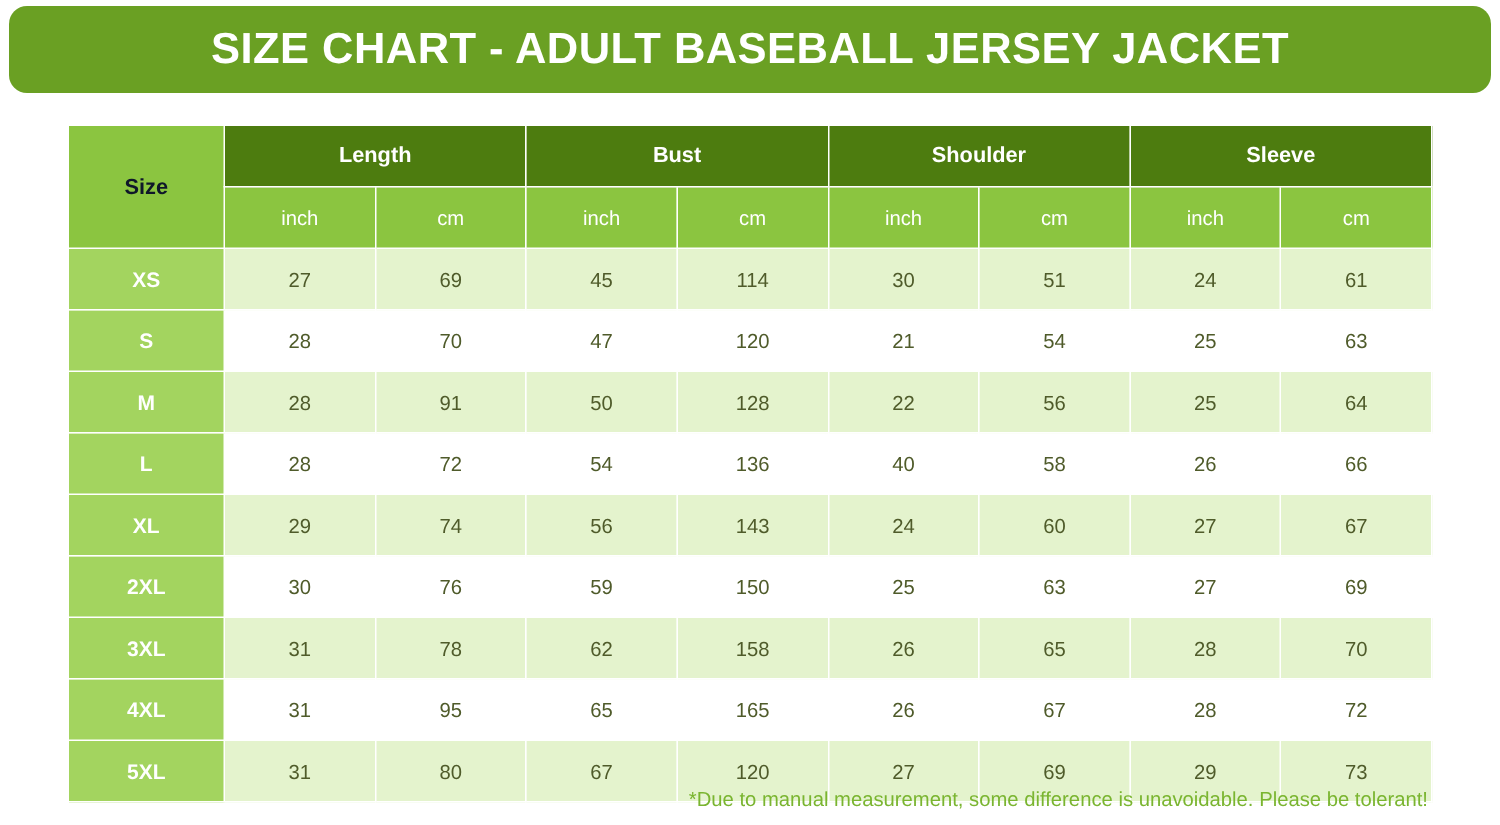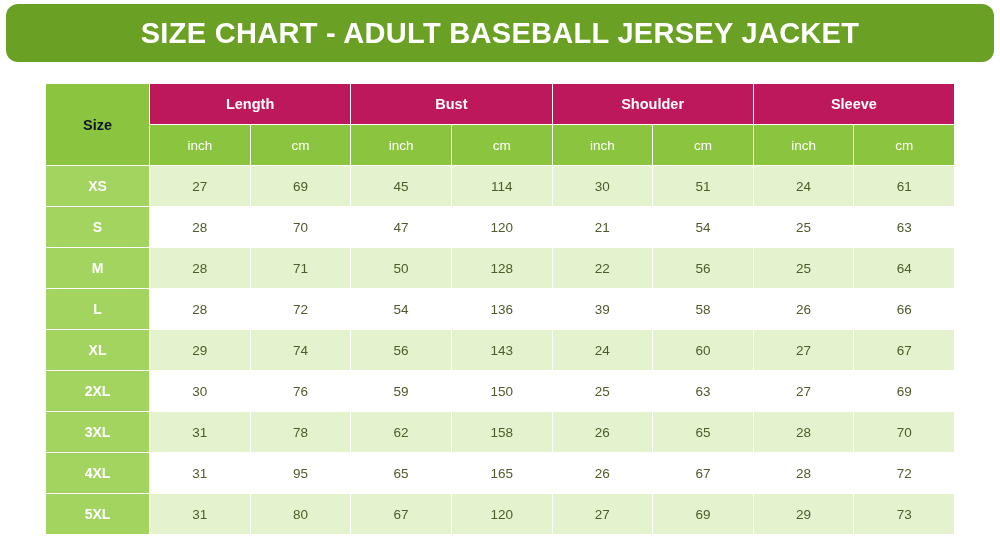--- a/index.html
+++ b/index.html
@@ -45,21 +45,21 @@
     width: 910px;
   }
   table.size-chart td,
   table.size-chart th {
     border: 1px solid #ffffff;
     text-align: center;
     vertical-align: middle;
     font-family: "Liberation Sans", sans-serif;
   }
   th.group-head {
-    background: #be185d;
+    background: #4d7c0f;
     color: #ffffff;
     font-size: 14.5px;
     font-weight: bold;
     height: 38px;
   }
   th.size-head {
     background: #8bc540;
     color: #0f172a;
     font-size: 14.5px;
     font-weight: bold;
@@ -146,35 +146,35 @@
           <td class="data-cell">47</td>
           <td class="data-cell">120</td>
           <td class="data-cell">21</td>
           <td class="data-cell">54</td>
           <td class="data-cell">25</td>
           <td class="data-cell">63</td>
         </tr>
         <tr class="alt">
           <td class="size-cell">M</td>
           <td class="data-cell">28</td>
-          <td class="data-cell">71</td>
+          <td class="data-cell">91</td>
           <td class="data-cell">50</td>
           <td class="data-cell">128</td>
           <td class="data-cell">22</td>
           <td class="data-cell">56</td>
           <td class="data-cell">25</td>
           <td class="data-cell">64</td>
         </tr>
         <tr>
           <td class="size-cell">L</td>
           <td class="data-cell">28</td>
           <td class="data-cell">72</td>
           <td class="data-cell">54</td>
           <td class="data-cell">136</td>
-          <td class="data-cell">39</td>
+          <td class="data-cell">40</td>
           <td class="data-cell">58</td>
           <td class="data-cell">26</td>
           <td class="data-cell">66</td>
         </tr>
         <tr class="alt">
           <td class="size-cell">XL</td>
           <td class="data-cell">29</td>
           <td class="data-cell">74</td>
           <td class="data-cell">56</td>
           <td class="data-cell">143</td>
@@ -224,14 +224,15 @@
           <td class="data-cell">120</td>
           <td class="data-cell">27</td>
           <td class="data-cell">69</td>
           <td class="data-cell">29</td>
           <td class="data-cell">73</td>
         </tr>
       </tbody>
     </table>
   </div>
 
+  <div class="note">*Due to manual measurement, some difference is unavoidable. Please be tolerant!</div>
 
 </div>
 
 </body></html>

